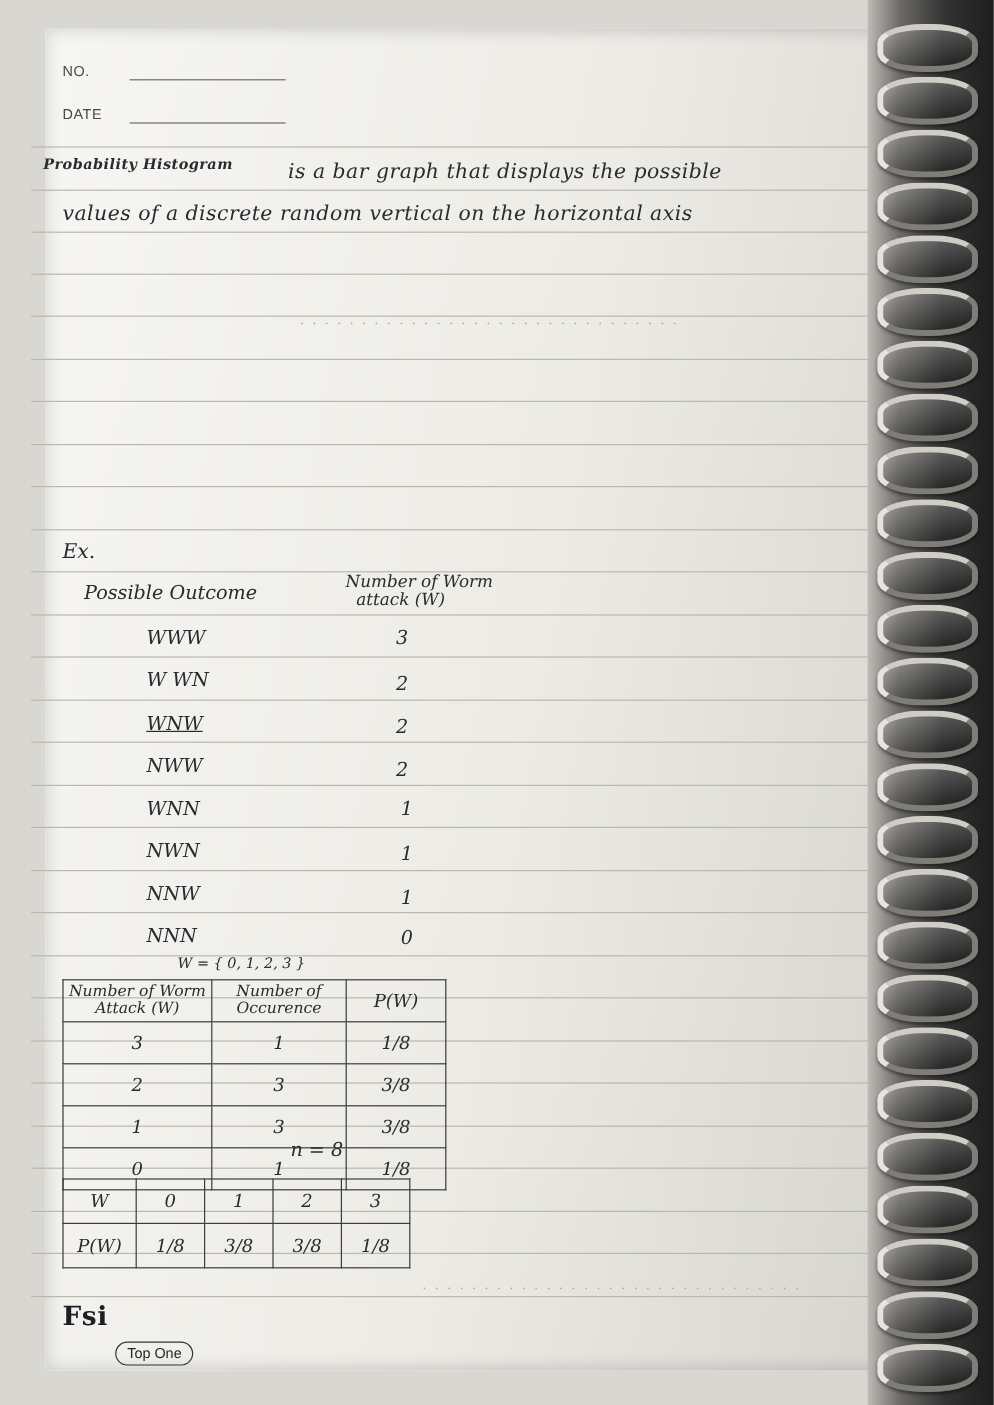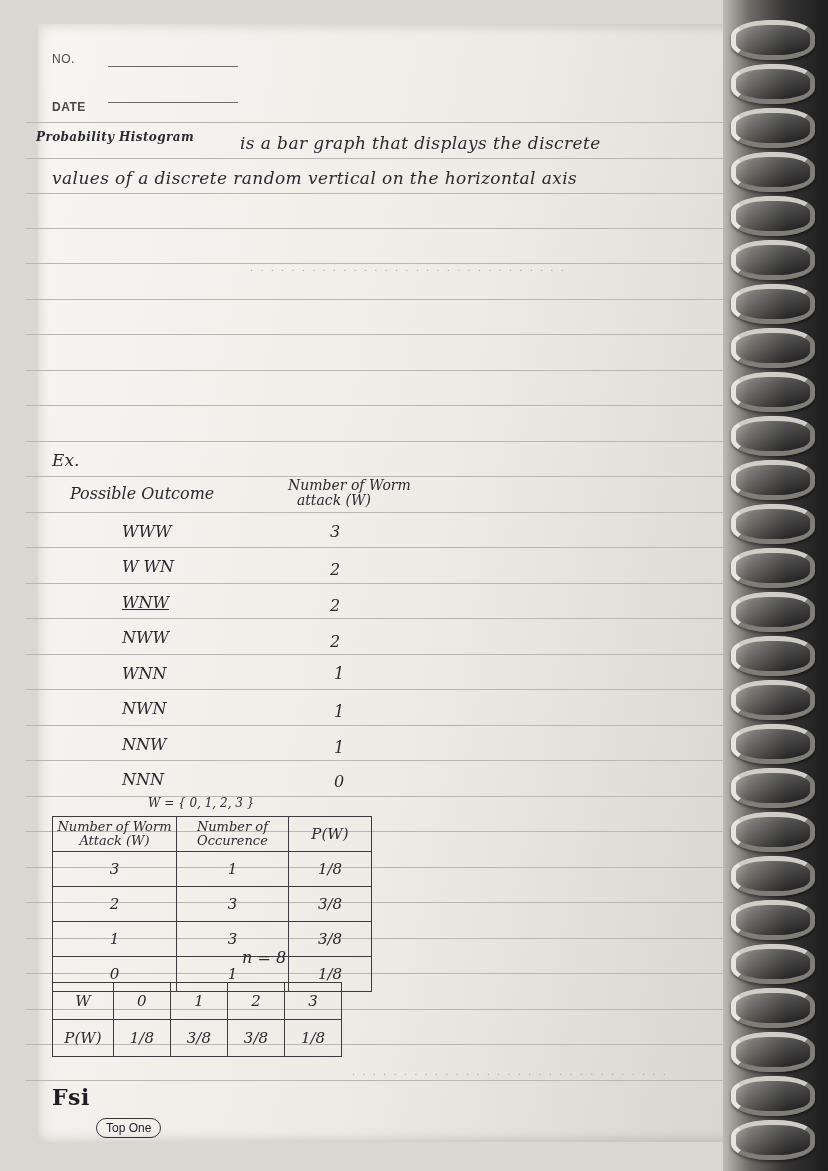--- a/index.html
+++ b/index.html
@@ -191,25 +191,25 @@
     <div class="rule" style="top:902px;"></div>
     <div class="rule" style="top:938px;"></div>
     <div class="rule" style="top:973px;"></div>
     <div class="rule" style="top:1009px;"></div>
     <div class="rule" style="top:1044px;"></div>
     <div class="rule" style="top:1080px;"></div>
 
     <div class="hdr" style="left:52px; top:52px;">NO.</div>
     <div class="hdr-line" style="left:108px; top:66px; width:130px;"></div>
 
-    <div class="hdr" style="left:52px; top:100px;font-weight:bold;">DATE</div>
+    <div class="hdr" style="left:52px; top:88px;">DATE</div>
     <div class="hdr-line" style="left:108px; top:102px; width:130px;"></div>
 
     <div class="hand b para" style="left:36px; top:130px; font-size:12px;">Probability Histogram</div>
-    <div class="hand para" style="left:240px; top:133px;">is a bar graph that displays the discrete</div>
+    <div class="hand para" style="left:240px; top:133px;">is a bar graph that displays the possible</div>
     <div class="hand para" style="left:52px; top:168px;">values of a discrete random vertical on the horizontal axis</div>
 
     <div class="smudge" style="left:250px; top:262px;">. . . . . . . . . . . . . . . . . . . . . . . . . . . . . . .</div>
 
     <div class="hand" style="left:52px; top:450px; font-size:17px;">Ex.</div>
 
     <div class="oc-row" style="left:70px; top:484px;">Possible Outcome</div>
     <div class="oc-row" style="left:288px; top:478px; font-size:14px; line-height:15px;">Number of Worm<br>&nbsp;&nbsp;attack (W)</div>
 
     <div class="oc-row" style="left:122px; top:522px;">WWW</div>

